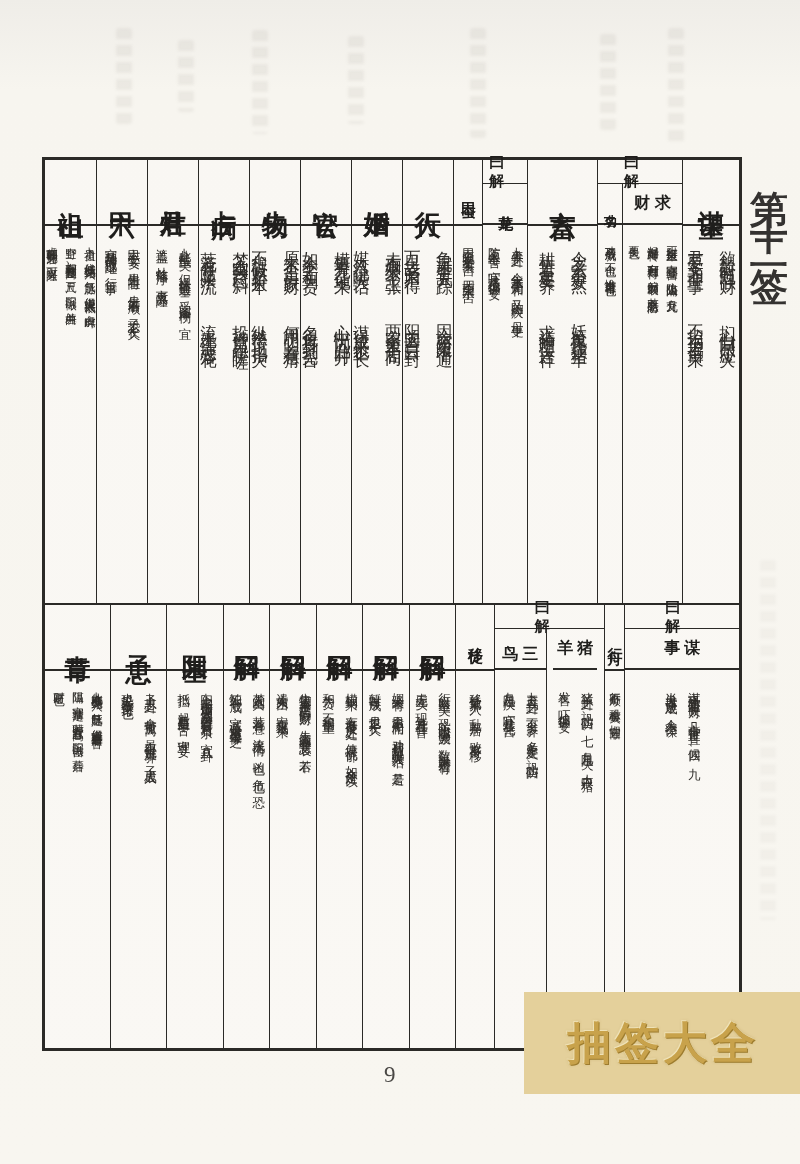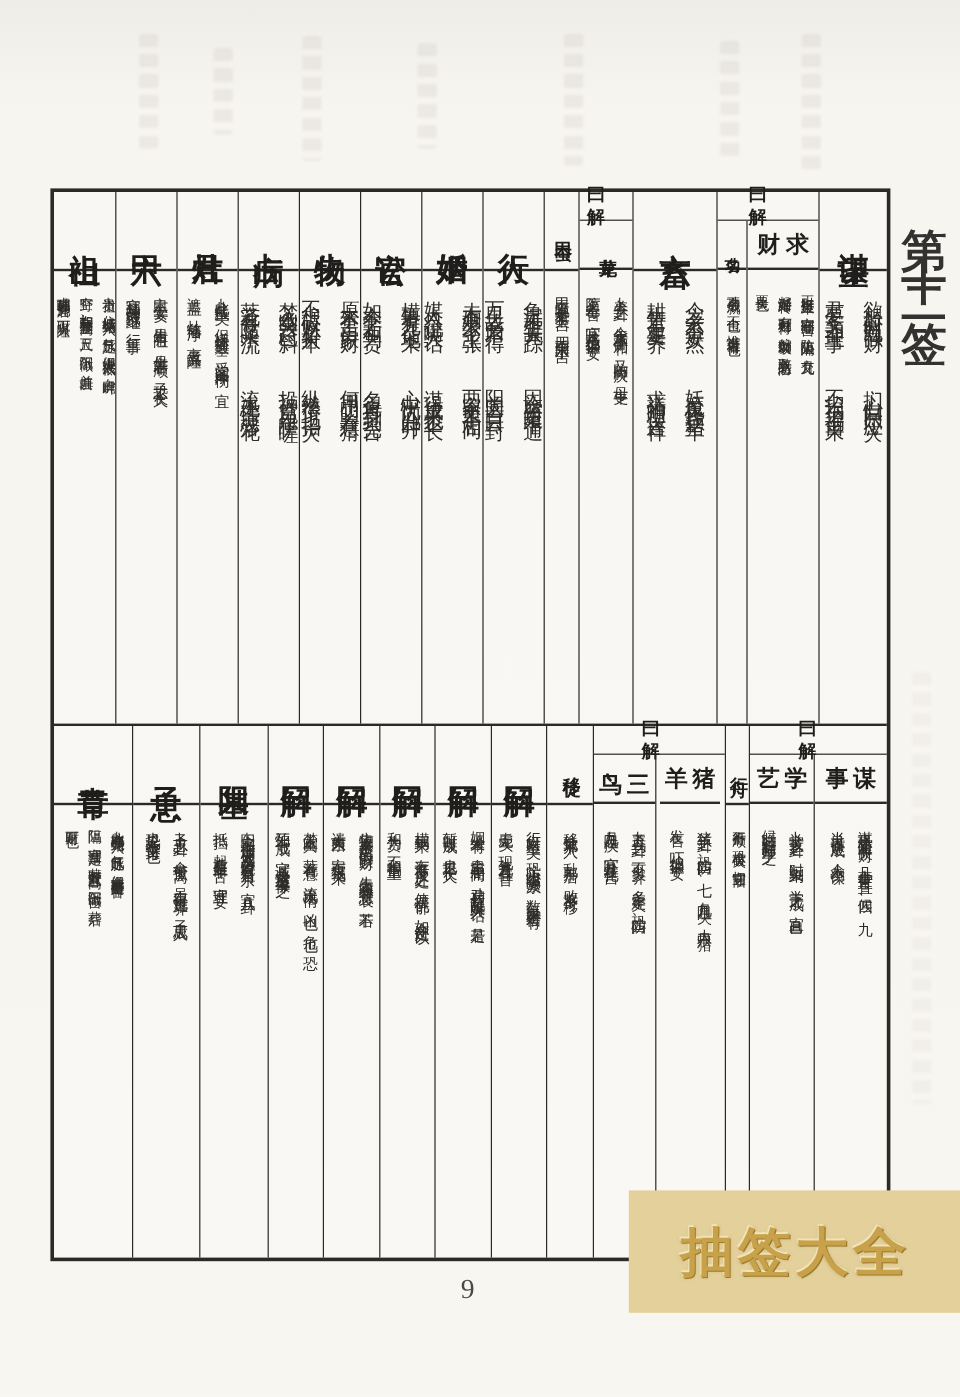--- a/index.html
+++ b/index.html
@@ -32,21 +32,21 @@
   
   .hdr{border-bottom:2.2px solid var(--line); display:flex; align-items:center; justify-content:center;
     color:var(--hdr); flex:0 0 auto;}
   .hdr-big{height:66px;}
   .hdr-big .vt{writing-mode:vertical-rl; text-orientation:upright; font-size:26px; font-weight:700; letter-spacing:2px;}
   .hdr-narrow{height:66px;}
   .hdr-narrow .vt{writing-mode:vertical-rl; text-orientation:upright; font-size:15px; font-weight:700; letter-spacing:2px;}
   .span-hdr{height:24px; border-bottom:1.3px solid var(--line); display:flex; align-items:center; justify-content:center;
     font-size:15px; font-weight:700; color:var(--hdr); flex:0 0 auto;}
   .sub-hdr{height:41px; border-bottom:2.2px solid var(--line); display:flex; align-items:center; justify-content:center; color:var(--hdr);}
-  .sub-hdr.h-pair{font-size:19px; font-weight:700;}
+  .sub-hdr.h-pair{font-size:16px; font-weight:700;}
   .sub-hdr .vt-s{writing-mode:vertical-rl; text-orientation:upright; font-size:13px; font-weight:700;}
   .pair{font-size:22px; font-weight:700;}
   
   .content{flex:1 1 auto; min-height:0; overflow:hidden; display:flex; justify-content:center;
     align-items:flex-start; padding:12px 2px 6px;}
   .vt-body{writing-mode:vertical-rl; text-orientation:upright;}
   .vt-body p{margin:0;}
   .poem p{font-size:16.5px; letter-spacing:4.5px;}
   .poem p + p{margin-right:10px;}
   .small p{font-size:12.5px; letter-spacing:2px;}
@@ -266,31 +266,20 @@
           <div class="sub-hdr h-pair pair">
               <span style="letter-spacing:4px; padding-left:4px;">事谋</span>
             </div>
           <div class="content">
               <div class="vt-body small">
             <p>谋事恐防是非失财　凡事宜行正直　候四、九</p>
             <p>肖犬者谋定成　余人勿谋</p>
           </div>
             </div>
         </div>
-        <div style="flex:54 0 0;">
-          <div class="sub-hdr h-pair pair">
-              <span style="letter-spacing:4px; padding-left:4px;">艺学</span>
-            </div>
-          <div class="content">
-              <div class="vt-body small">
-            <p>卜学技艺之卦　时运未到　学之无成　宜自己</p>
-            <p>候时运到时拜师学之</p>
-          </div>
-            </div>
-        </div>
       </div>
     </div>
 
     <div class="vcol" style="flex:20 0 0;">
       <div class="hdr hdr-narrow">
           <span class="vt">行舟</span>
         </div>
       <div class="content" style="padding:12px 1px 6px;">
           <div class="vt-body tiny">
         <p>行舟不顺　恐有破失　切宜守旧</p>

